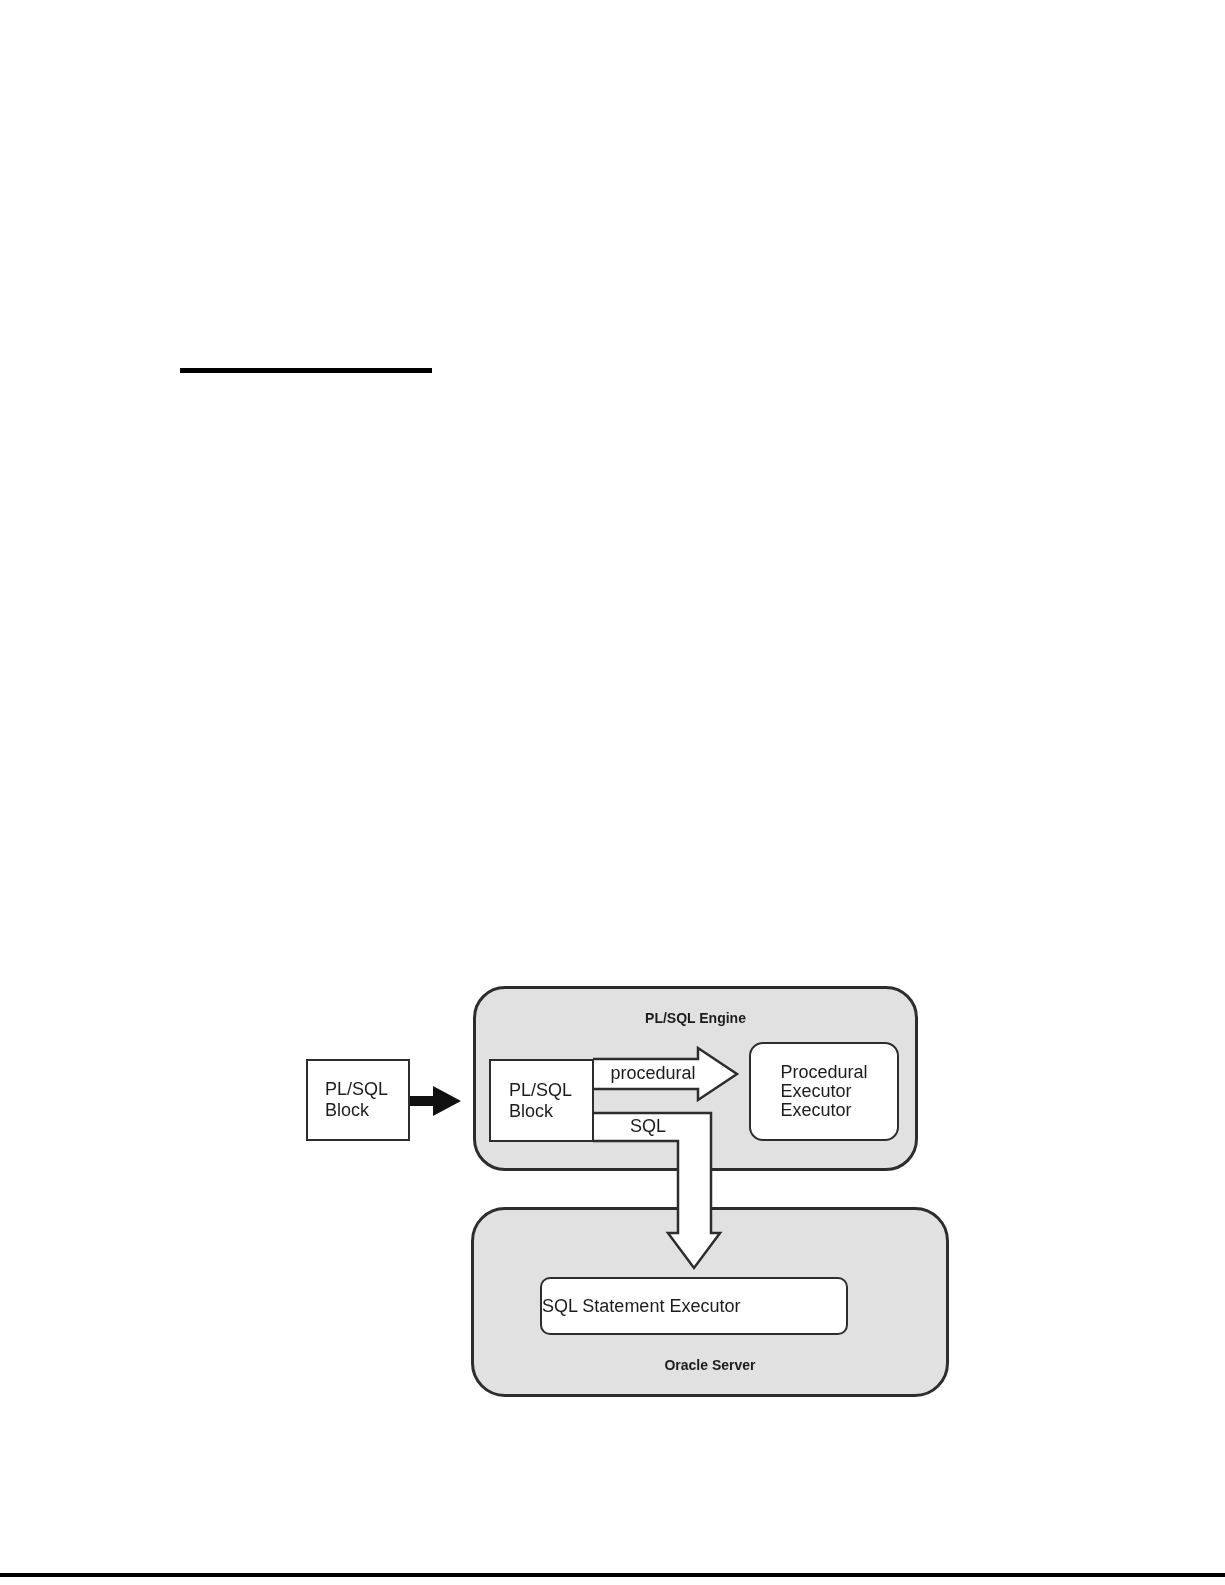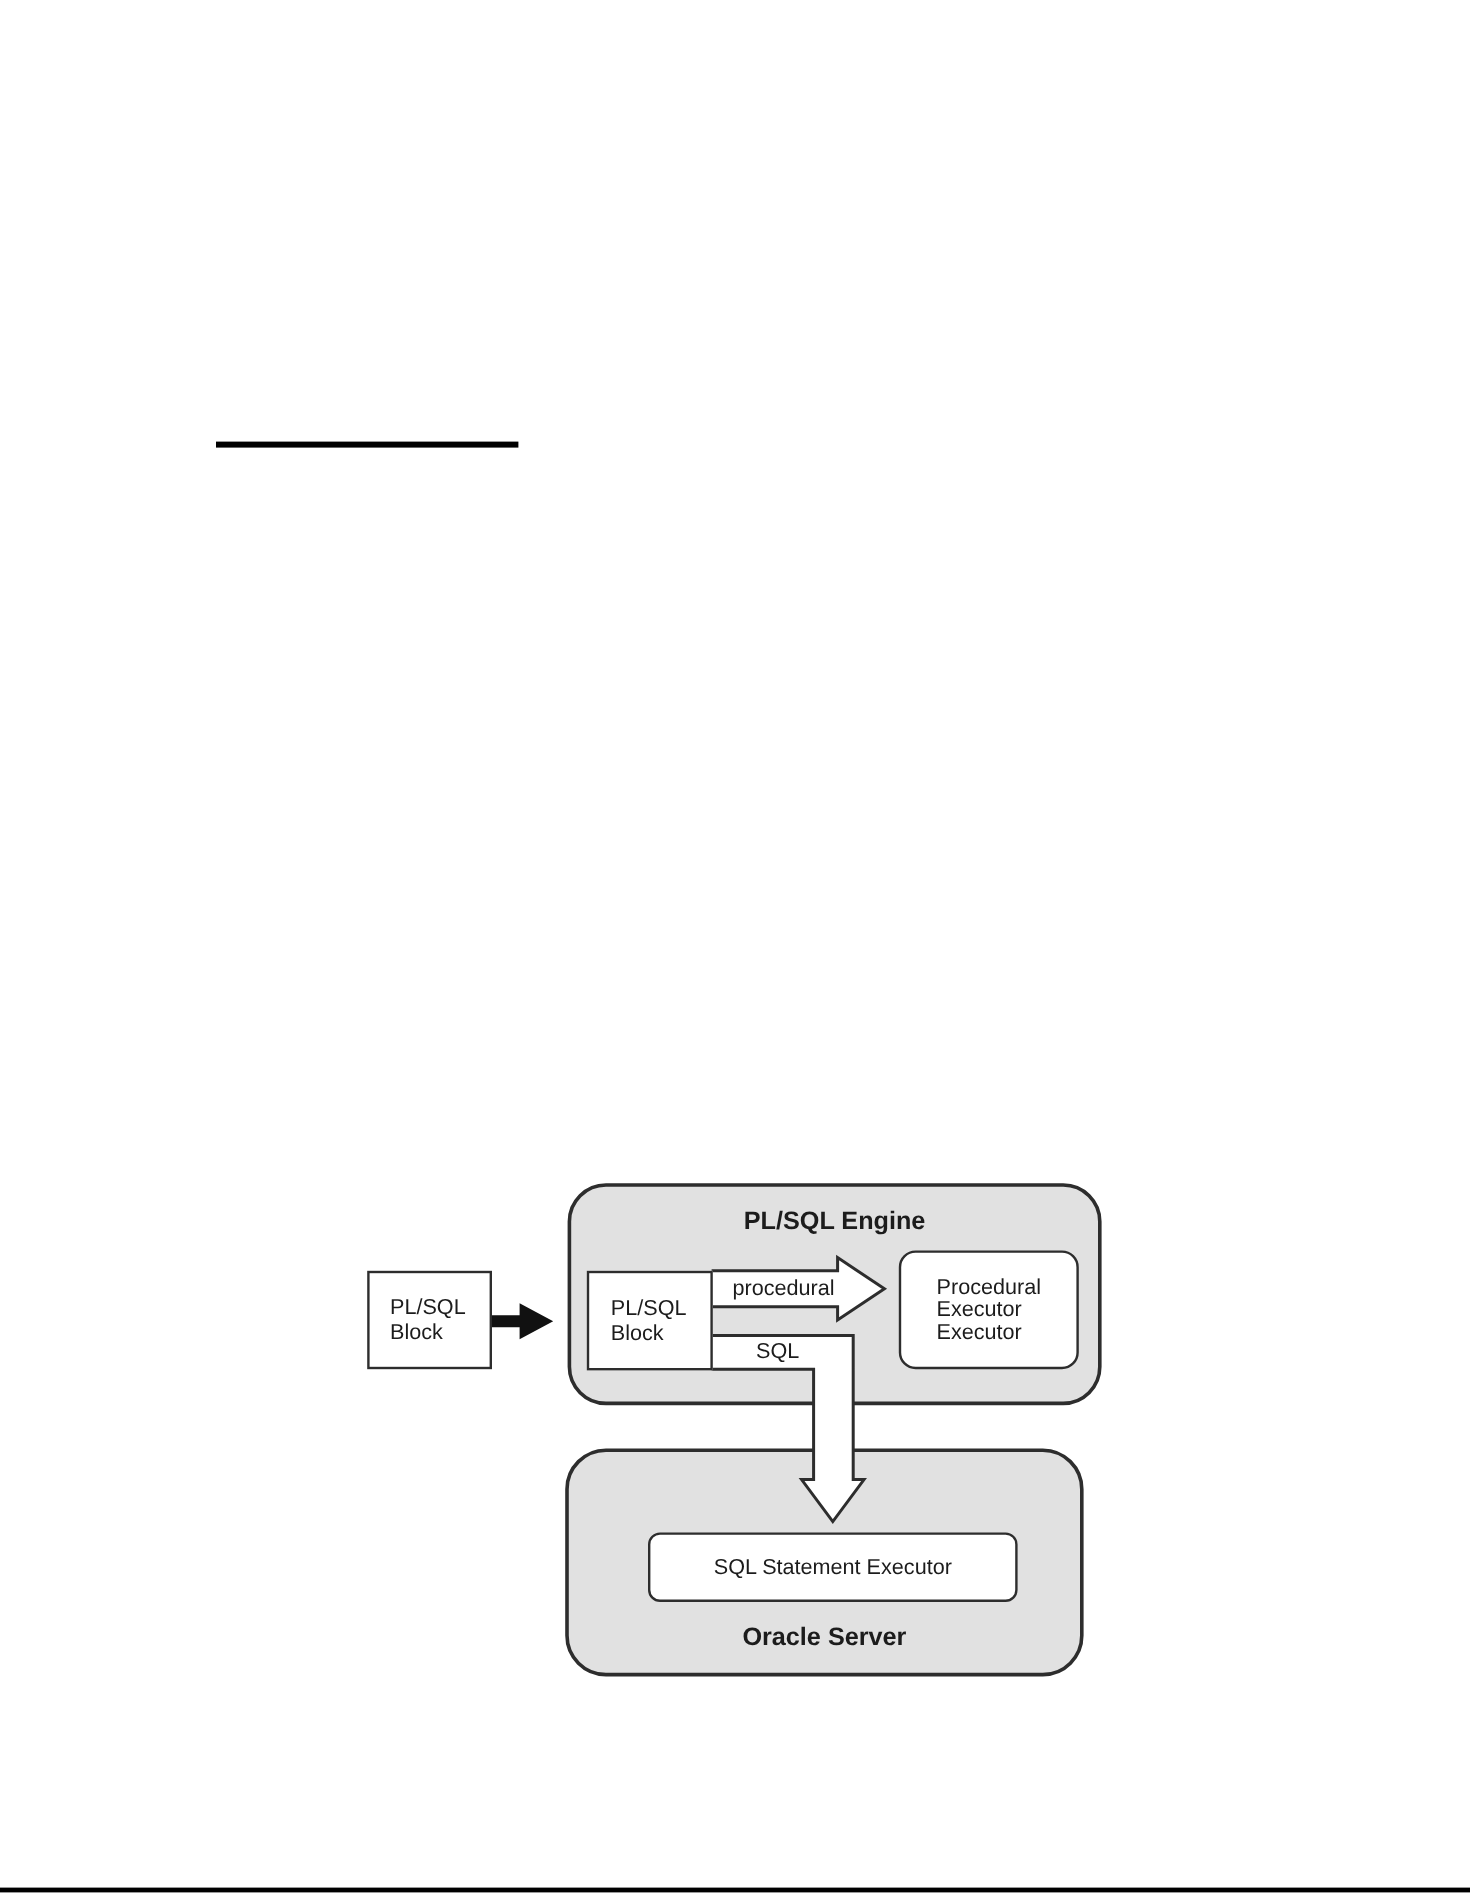--- a/index.html
+++ b/index.html
@@ -29,27 +29,27 @@
 
   
   .container {
     position: absolute;
     box-sizing: border-box;
     background: var(--container-fill, #e1e1e1);
     border: 3px solid var(--stroke, #2d2d2d);
     z-index: 1;
   }
   .engine { left: 473px; top: 986px; width: 445px; height: 185px; border-radius: 32px; }
-  .oracle { left: 471px; top: 1207px; width: 432px; height: 190px; border-radius: 34px; }
+  .oracle { left: 471px; top: 1207px; width: 478px; height: 190px; border-radius: 34px; }
   .container-title {
     position: absolute;
     left: 0; right: 0;
     text-align: center;
     font-weight: bold;
-    font-size: 21px;
+    font-size: 14px;
     line-height: 24px;
   }
   .engine-title { top: 17px; }
   .oracle-title { top: 143px; }
 
   
   svg.arrows {
     position: absolute;
     left: 0; top: 0;
     width: 1225px; height: 1585px;
@@ -79,21 +79,20 @@
   .inner-block { left: 489px; top: 1059px; width: 105px; height: 83px; padding-left: 18px; }
   .pse-box {
     left: 749px; top: 1042px; width: 150px; height: 99px;
     border-width: 2.5px; border-radius: 14px;
     justify-content: center;
   }
   .pse-box .box-lines { line-height: 19px; }
   .sql-exec-box {
     left: 540px; top: 1277px; width: 308px; height: 58px;
     border-radius: 10px;
-    justify-content: center;
   }
 
   
   .arrow-label {
     position: absolute;
     z-index: 4;
     font-size: 18px;
     line-height: 20px;
     text-align: center;
   }

